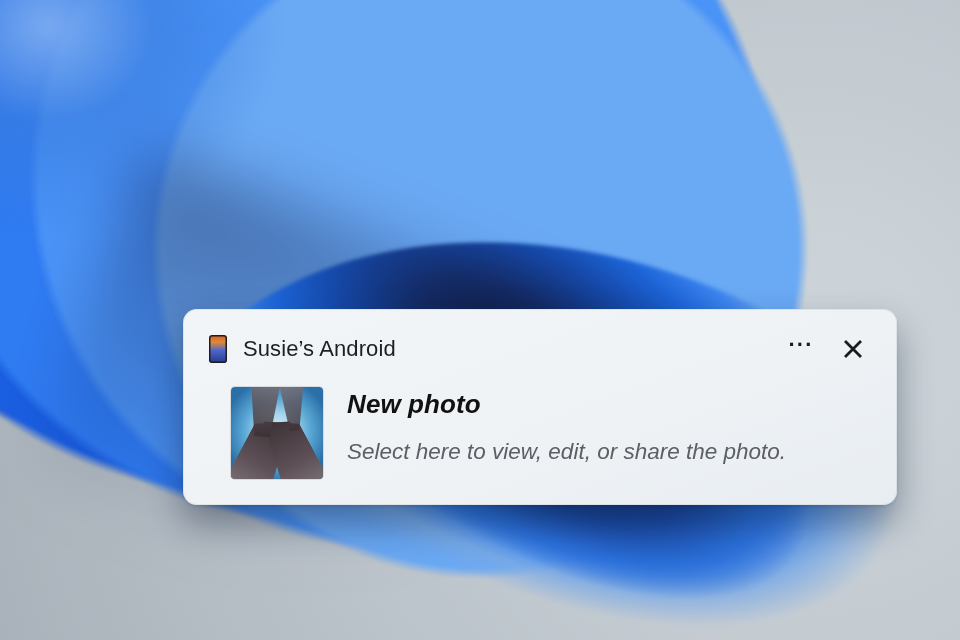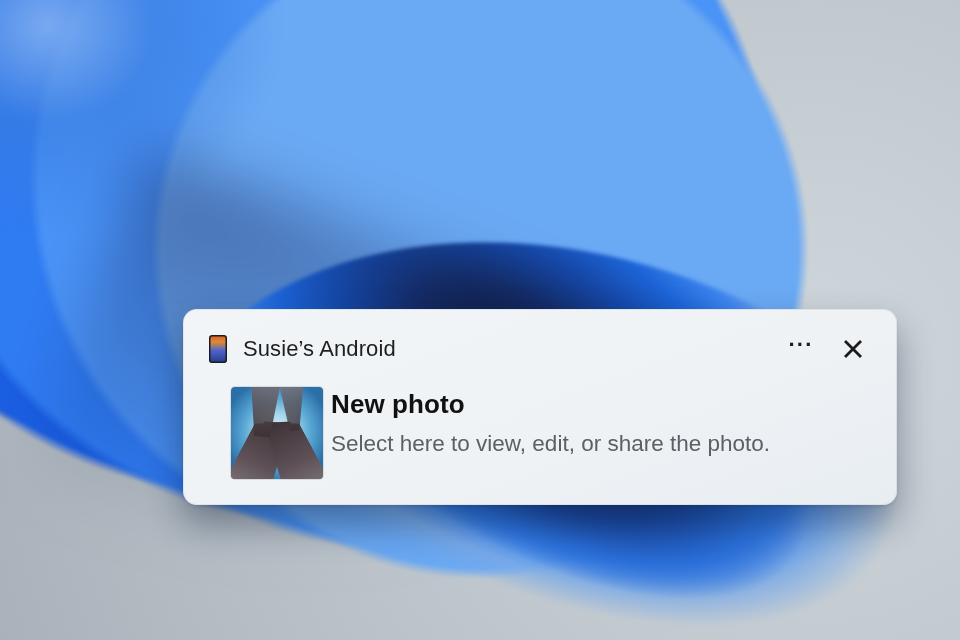--- a/index.html
+++ b/index.html
@@ -113,23 +113,24 @@
     display:flex;align-items:center;justify-content:center;
     border-radius:6px;
     color:#1b1b1b;
     cursor:default;
   }
   .dots{font-size:22px; letter-spacing:1px; line-height:0; transform:translateY(-4px); font-weight:700;}
   .close svg{width:18px;height:18px;stroke:#1b1b1b;stroke-width:2.8;stroke-linecap:square;}
 
   .toast-body{
     display:flex;
-    gap:8px;
+    gap:24px;
     margin-top:20px;
     padding-left:22px;
+    font-style:italic;
   }
   .thumb{
     width:92px;height:92px;border-radius:4px;overflow:hidden;position:relative;
     flex:0 0 auto;
     box-shadow: 0 0 0 1px rgba(0,0,0,0.1);
   }
   .thumb-sky{
     position:absolute;inset:0;
     background:
       radial-gradient(circle at 50% 48%, #d9eef7 0%, #a7d6ec 26%, #5aa8d5 50%, #2a6fa7 80%);
@@ -144,21 +145,21 @@
        clip-path: polygon(0 100%, 100% 100%, 76% 0, 24% 0); opacity:0.85;}
   .bTR{right:18px;top:-2px;width:24px;height:46px; transform:rotate(176deg);
        clip-path: polygon(0 100%, 100% 100%, 70% 0, 30% 0); opacity:0.8;}
 
   .texts{ padding-top:2px; }
   .title{
     font-size:26px; font-weight:650; color:#111; letter-spacing:0.1px;
   }
   .desc{
     font-size:22.5px; line-height:1.42; color:#5c6066; font-weight:400;
-    margin-top:8px;
+    margin-top:16px;
     max-width:520px;
   }
   .via{
     font-size:22.5px; color:#5c6066; margin-top:4px;
   }
 </style>
 </head>
 <body>
 
 <div class="wallpaper">

